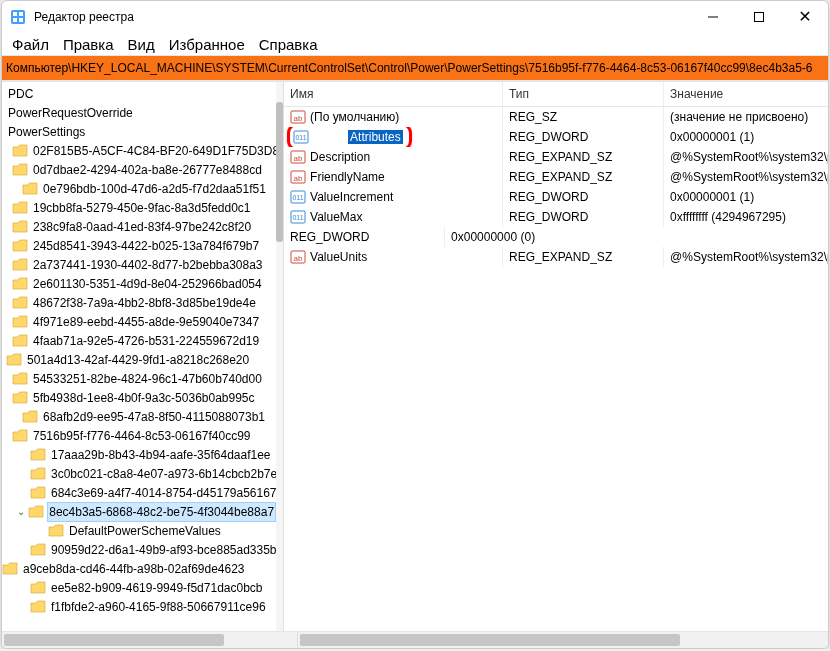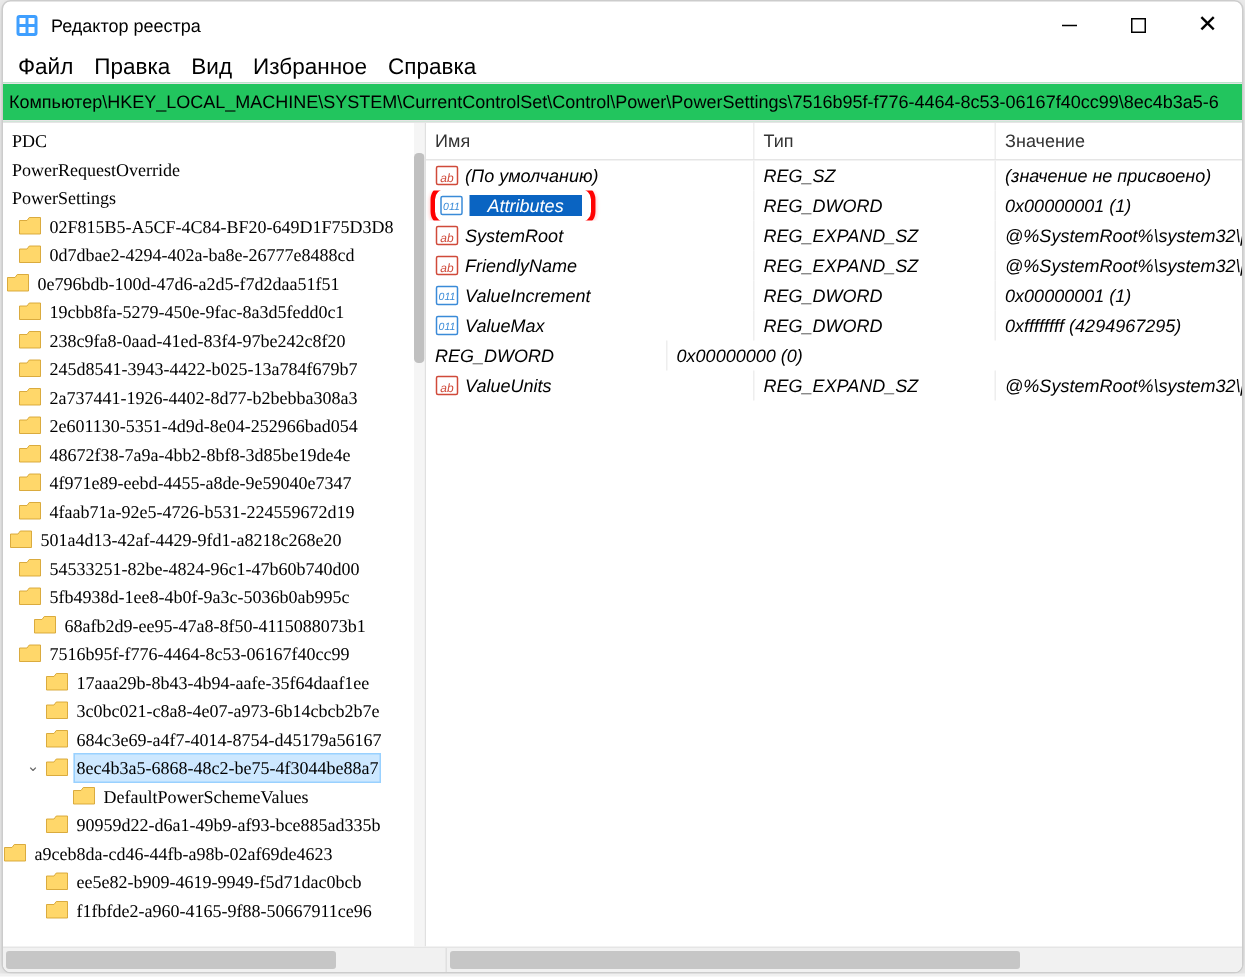--- a/index.html
+++ b/index.html
@@ -61,41 +61,40 @@
     height: 24px;
     border-top: 1px solid #e5e5e5;
     border-bottom: 1px solid #e5e5e5;
     display: flex;
     align-items: center;
     padding: 0 4px;
     font-size: 12px;
     white-space: nowrap;
     overflow: hidden;
     color: #000;
-    background:#22c55e;
+    background:#f97316;
   }
   
   .content {
     flex: 1 1 auto;
     display: flex;
     overflow: hidden;
     border-top: 1px solid #e5e5e5;
   }
   
   .tree-pane {
     width: 295px;
     border-right: 1px solid #e0e0e0;
     overflow: hidden;
     position: relative;
   }
   .tree-scroll {
     position:absolute;
     inset: 0 7px 0 0;
     overflow: hidden;
-    font-family: Liberation Serif, serif;
   }
   .tree-vscroll {
     position:absolute;
     top:0;right:0;bottom:0;width:7px;
     background:#f5f5f5;
   }
   .tree-vscroll .thumb{
     position:absolute;
     top:20px;left:0;
     width:7px;height:140px;
@@ -146,40 +145,41 @@
     align-items:center;
     padding: 0 6px;
     overflow:hidden;
     white-space:nowrap;
     text-overflow: ellipsis;
   }
   .col-name{flex:0 0 206px;border-right:1px solid #eee;}
   .col-type{flex:0 0 148px;border-right:1px solid #eee;}
   .col-val {flex:1 1 auto;}
   .list-body{flex:1 1 auto;overflow:hidden;}
-  .list-row{height:20px;display:flex;font-style:italic;}
+  .list-row{height:20px;display:flex;}
   .value-icon{
     width:16px;height:16px;margin-right:4px;
     flex:0 0 auto;
     display:flex;align-items:center;justify-content:center;
   }
   .highlight-callout{
     display:inline-flex;
     align-items:center;
     border:3px solid #ff0000;
     border-radius:10px;
     padding:0 6px 0 3px;
     margin:-2px 0 -2px -3px;
     height:22px;
     box-shadow: 0 1px 3px rgba(255,0,0,0.25);
   }
   .highlight-callout .label-sel{
     background:#0a64c2;
     color:#fff;
-    padding:0 12px;
+    padding:0 2px;
+    margin-left:35px;
   }
   .scroll-h{
     height:16px;
     border-top:1px solid #e5e5e5;
     display:flex;
     align-items:center;
   }
   .scroll-h .bar{
      flex:1 1 auto;
      height:16px;
@@ -258,21 +258,21 @@
                 <path d="M1 3 L6 3 L7.5 1 L15 1 L15 12 L1 12 Z" fill="#ffd76a" stroke="#d6a431" stroke-width="0.6"></path>
               </svg>
               <span class="label">02F815B5-A5CF-4C84-BF20-649D1F75D3D8</span>
             </div>
             <div class="tree-row " style="padding-left:10px">
               <svg class="folder" viewBox="0 0 16 14">
                 <path d="M1 3 L6 3 L7.5 1 L15 1 L15 12 L1 12 Z" fill="#ffd76a" stroke="#d6a431" stroke-width="0.6"></path>
               </svg>
               <span class="label">0d7dbae2-4294-402a-ba8e-26777e8488cd</span>
             </div>
-            <div class="tree-row " style="padding-left:2px">
+            <div class="tree-row " style="padding-left:20px">
               <svg class="folder" viewBox="0 0 16 14">
                 <path d="M1 3 L6 3 L7.5 1 L15 1 L15 12 L1 12 Z" fill="#ffd76a" stroke="#d6a431" stroke-width="0.6"></path>
               </svg>
               <span class="label">0e796bdb-100d-47d6-a2d5-f7d2daa51f51</span>
             </div>
             <div class="tree-row " style="padding-left:10px">
               <svg class="folder" viewBox="0 0 16 14">
                 <path d="M1 3 L6 3 L7.5 1 L15 1 L15 12 L1 12 Z" fill="#ffd76a" stroke="#d6a431" stroke-width="0.6"></path>
               </svg>
               <span class="label">19cbb8fa-5279-450e-9fac-8a3d5fedd0c1</span>
@@ -286,21 +286,21 @@
             <div class="tree-row " style="padding-left:10px">
               <svg class="folder" viewBox="0 0 16 14">
                 <path d="M1 3 L6 3 L7.5 1 L15 1 L15 12 L1 12 Z" fill="#ffd76a" stroke="#d6a431" stroke-width="0.6"></path>
               </svg>
               <span class="label">245d8541-3943-4422-b025-13a784f679b7</span>
             </div>
             <div class="tree-row " style="padding-left:10px">
               <svg class="folder" viewBox="0 0 16 14">
                 <path d="M1 3 L6 3 L7.5 1 L15 1 L15 12 L1 12 Z" fill="#ffd76a" stroke="#d6a431" stroke-width="0.6"></path>
               </svg>
-              <span class="label">2a737441-1926-4402-8d77-b2bebba308a3</span>
+              <span class="label">2a737441-1930-4402-8d77-b2bebba308a3</span>
             </div>
             <div class="tree-row " style="padding-left:10px">
               <svg class="folder" viewBox="0 0 16 14">
                 <path d="M1 3 L6 3 L7.5 1 L15 1 L15 12 L1 12 Z" fill="#ffd76a" stroke="#d6a431" stroke-width="0.6"></path>
               </svg>
               <span class="label">2e601130-5351-4d9d-8e04-252966bad054</span>
             </div>
             <div class="tree-row " style="padding-left:10px">
               <svg class="folder" viewBox="0 0 16 14">
                 <path d="M1 3 L6 3 L7.5 1 L15 1 L15 12 L1 12 Z" fill="#ffd76a" stroke="#d6a431" stroke-width="0.6"></path>
@@ -447,21 +447,21 @@
             <div class="cell col-val">0x00000001 (1)</div>
           </div>
           <div class="list-row">
             <div class="cell col-name">
               <span class="value-icon">
                 <svg width="16" height="16">
                   <rect x="1" y="2" width="14" height="12" rx="1" fill="#fff" stroke="#d04a3a"></rect>
                   <text x="8" y="12" text-anchor="middle" font-size="8" fill="#d04a3a" font-family="Arial">ab</text>
                 </svg>
               </span>
-              <span>SystemRoot</span>
+              <span>Description</span>
             </div>
             <div class="cell col-type">REG_EXPAND_SZ</div>
             <div class="cell col-val">@%SystemRoot%\system32\pow</div>
           </div>
           <div class="list-row">
             <div class="cell col-name">
               <span class="value-icon">
                 <svg width="16" height="16">
                   <rect x="1" y="2" width="14" height="12" rx="1" fill="#fff" stroke="#d04a3a"></rect>
                   <text x="8" y="12" text-anchor="middle" font-size="8" fill="#d04a3a" font-family="Arial">ab</text>

